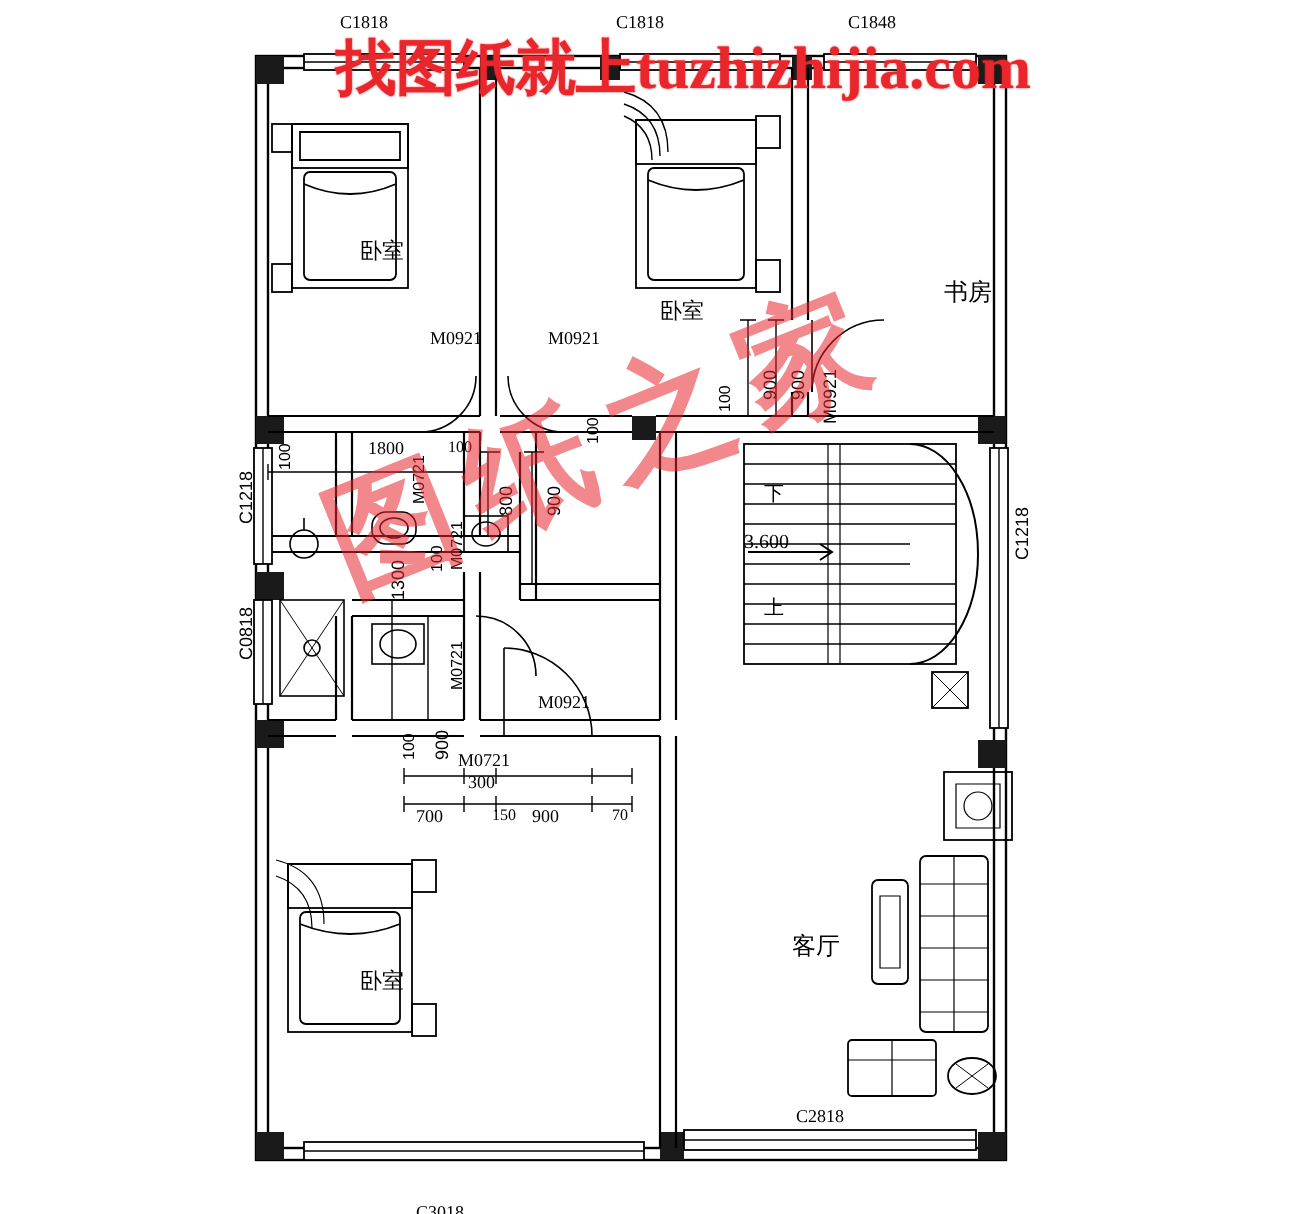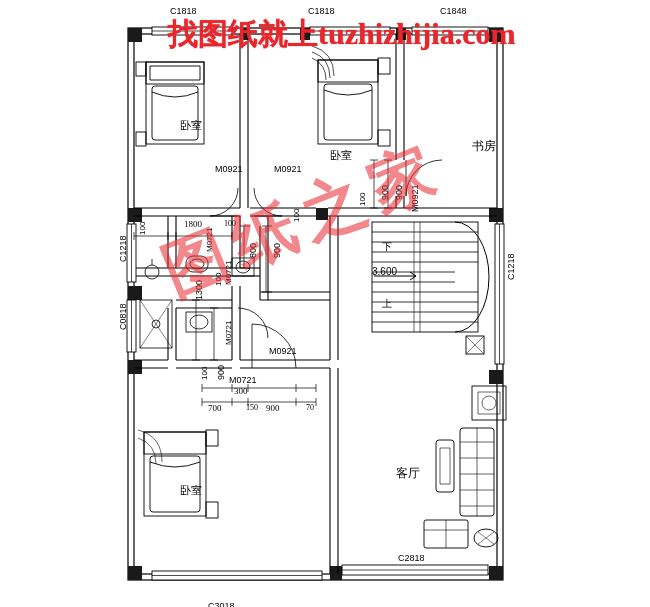--- a/index.html
+++ b/index.html
@@ -1,19 +1,19 @@
 <!DOCTYPE html>
 <html><head>
 <meta charset="utf-8">
 <style>
   html,body{margin:0;padding:0;background:#ffffff;}
   body{width:650px;height:607px;position:relative;overflow:hidden;
        font-family:"Liberation Sans", sans-serif;}
   #plan{position:absolute;left:0;top:0;width:650px;height:607px;}
-  .lbl{position:absolute;font-family:Liberation Sans, sans-serif;color:#000;
+  .lbl{position:absolute;font-family:Liberation Serif, serif;color:#000;
        white-space:nowrap;}
   .dim{position:absolute;font-family:Liberation Serif, serif;color:#000;
        white-space:nowrap;}
   .dimv{position:absolute;font-family:"Liberation Sans",sans-serif;color:#000;
         white-space:nowrap;transform-origin:left top;transform:rotate(-90deg);}
   .wm{position:absolute;white-space:nowrap;color:#e8262b;font-weight:bold;}
   .wm1{left:168px;top:14px;font-size:30px;letter-spacing:0px;
        text-shadow:0 0 1px #e8262b;font-family:Liberation Serif, serif;}
   .wm2{left:150px;top:235px;font-size:64px;color:rgba(232,38,43,.55);
        transform:rotate(-22deg);transform-origin:left top;letter-spacing:10px;}
@@ -250,21 +250,21 @@
 <div class="lbl" style="left:472px;top:138px;font-size:12px;">书房</div>
 <div class="lbl" style="left:180px;top:483px;font-size:11px;">卧室</div>
 <div class="lbl" style="left:396px;top:437px;font-size:12px;margin-top:28px;">客厅</div>
 
 <div class="lbl" style="left:382px;top:240px;font-size:10px;">下</div>
 <div class="lbl" style="left:382px;top:297px;font-size:10px;">上</div>
 <div class="lbl" style="left:372px;top:266px;font-size:10px;">3.600</div>
 
 <div class="lbl" style="left:170px;top:6px;font-size:9px;">C1818</div>
 <div class="lbl" style="left:308px;top:6px;font-size:9px;">C1818</div>
-<div class="lbl" style="left:440px;top:6px;font-size:9px;">C1848</div>
+<div class="lbl" style="left:424px;top:6px;font-size:9px;">C1848</div>
 <div class="lbl" style="left:398px;top:541px;font-size:9px;margin-top:12px;">C2818</div>
 <div class="lbl" style="left:208px;top:601px;font-size:9px;">C3018</div>
 <div class="dimv" style="left:118px;top:262px;font-size:9px;">C1218</div>
 <div class="dimv" style="left:118px;top:330px;font-size:9px;">C0818</div>
 <div class="dimv" style="left:506px;top:280px;font-size:9px;">C1218</div>
 
 <div class="lbl" style="left:215px;top:164px;font-size:9px;">M0921</div>
 <div class="lbl" style="left:274px;top:164px;font-size:9px;">M0921</div>
 <div class="dimv" style="left:410px;top:212px;font-size:9px;">M0921</div>
 <div class="lbl" style="left:269px;top:346px;font-size:9px;">M0921</div>

